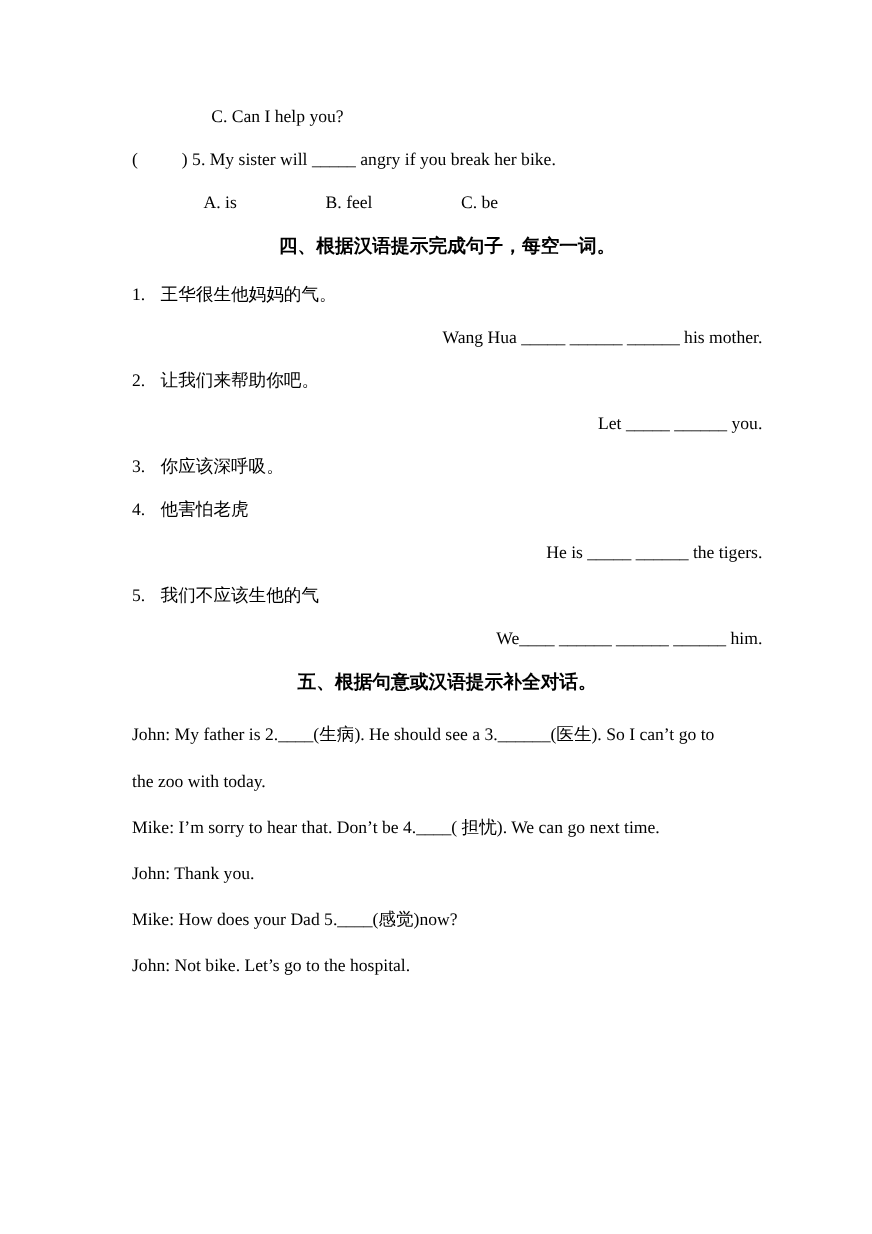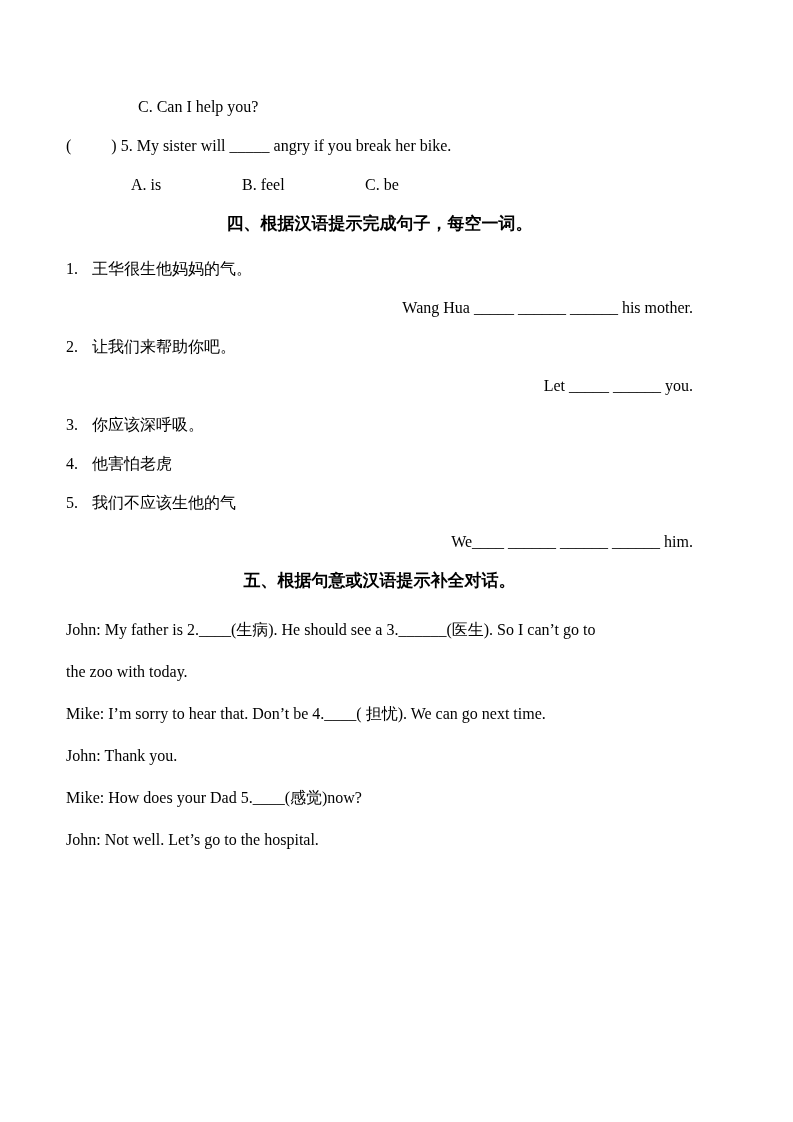--- a/index.html
+++ b/index.html
@@ -6,21 +6,21 @@
     margin: 0;
     padding: 0;
     background: #ffffff;
   }
   .page {
     position: relative;
     width: 793px;
     height: 1122px;
     background: #ffffff;
     box-sizing: border-box;
-    padding: 94px 100px 0 66px;
+    padding: 94px 100px 0 120px;
     overflow: hidden;
     font-family: "Liberation Serif", "DejaVu Serif", serif;
     font-size: 16px;
     color: #000000;
   }
   .line {
     white-space: pre;
     margin: 0 0 14px 0;
     line-height: 25px;
   }
@@ -58,26 +58,27 @@
 
   <p class="line item-cn"><span class="num">1.</span><span>王华很生他妈妈的气。</span></p>
   <p class="line item-en">Wang Hua _____ ______ ______ his mother.</p>
 
   <p class="line item-cn"><span class="num">2.</span><span>让我们来帮助你吧。</span></p>
   <p class="line item-en">Let _____ ______ you.</p>
 
   <p class="line item-cn"><span class="num">3.</span><span>你应该深呼吸。</span></p>
 
   <p class="line item-cn"><span class="num">4.</span><span>他害怕老虎</span></p>
+  <p class="line item-en">He is _____ ______ the tigers.</p>
 
   <p class="line item-cn"><span class="num">5.</span><span>我们不应该生他的气</span></p>
   <p class="line item-en">We____ ______ ______ ______ him.</p>
 
   <h2 class="section-title s5">五、根据句意或汉语提示补全对话。</h2>
 
   <p class="line dlg">John: My father is 2.____(生病). He should see a 3.______(医生). So I can’t go to</p>
   <p class="line dlg">the zoo with today.</p>
   <p class="line dlg">Mike: I’m sorry to hear that. Don’t be 4.____( 担忧). We can go next time.</p>
   <p class="line dlg">John: Thank you.</p>
   <p class="line dlg">Mike: How does your Dad 5.____(感觉)now?</p>
-  <p class="line dlg">John: Not well. Let’s go to the hospital.</p>
+  <p class="line dlg">John: Not bike. Let’s go to the hospital.</p>
 
 </div>
 
 </body></html>

